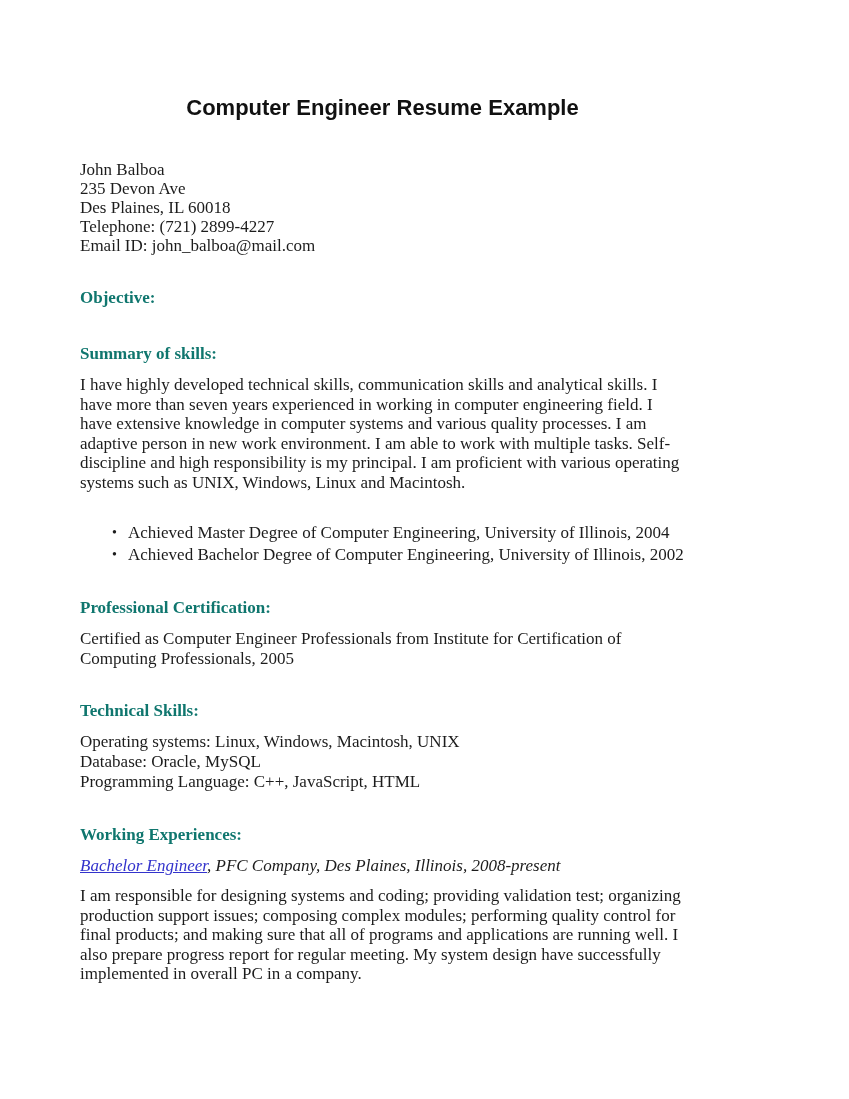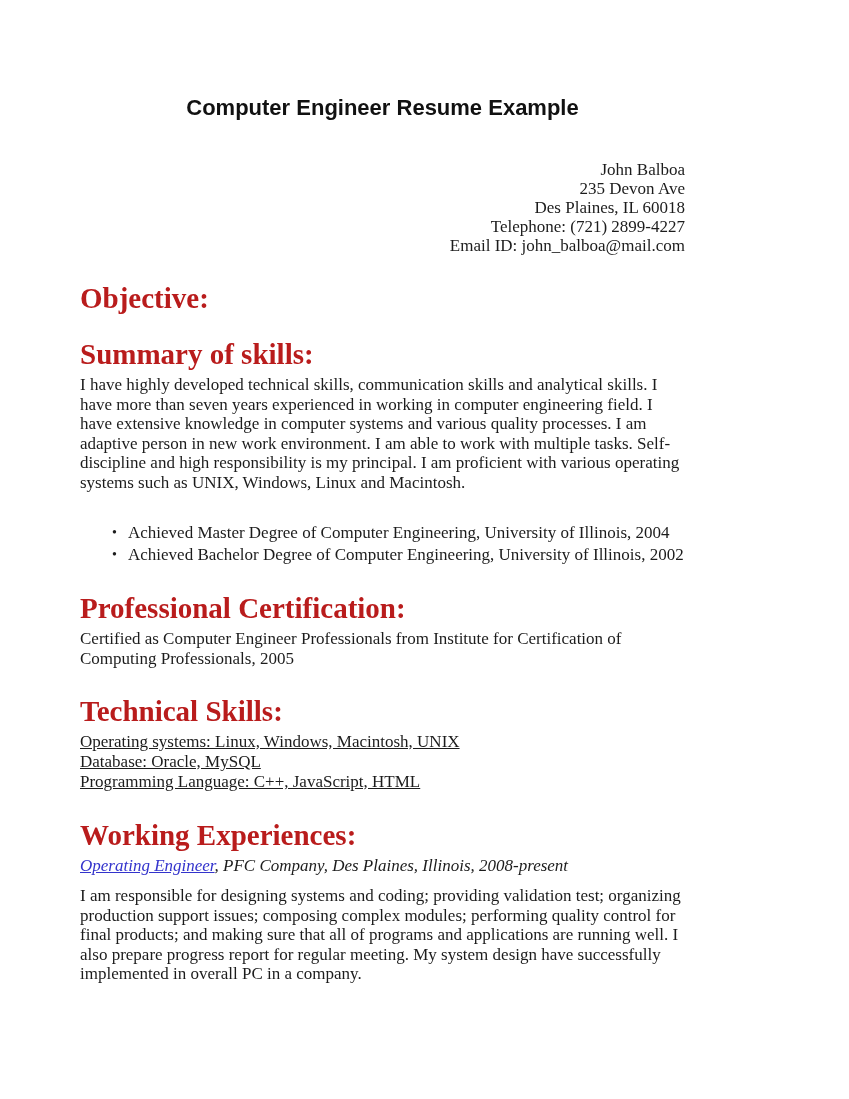--- a/index.html
+++ b/index.html
@@ -21,36 +21,36 @@
   .doc-title {
     text-align: center;
     font-family: "Liberation Sans", "DejaVu Sans", sans-serif;
     font-weight: bold;
     font-size: 22px;
     line-height: 24px;
     color: #111111;
     margin: 0 0 40px 0;
   }
   .contact-block {
-    text-align: right;
+    text-align: left;
     font-size: 17px;
     line-height: 19px;
     margin: 0 0 18px 0;
   }
   .contact-block div {
     margin: 0;
   }
   .section {
     margin-top: 30px;
   }
   .section-heading {
-    font-size: 29px;
+    font-size: 17px;
     line-height: 26px;
     font-weight: bold;
-    color: #b91c1c;
+    color: #0f766e;
     margin: 0 0 8px 0;
   }
   .body-text {
     font-size: 17px;
     line-height: 19.5px;
     margin: 0;
     text-align: left;
   }
   ul.bullet-list {
     margin: 4px 0 0 0;
@@ -65,21 +65,20 @@
   }
   ul.bullet-list li::before {
     content: "\2022";
     position: absolute;
     left: -16px;
     font-size: 14px;
   }
   .skill-lines div {
     font-size: 17px;
     line-height: 20px;
-    text-decoration: underline;
   }
   .job-line {
     font-size: 17px;
     line-height: 20px;
     font-style: italic;
     margin: 0 0 10px 0;
   }
   .job-link {
     color: #3333cc;
     text-decoration: underline;
@@ -126,17 +125,17 @@
     <h2 class="section-heading">Technical Skills:</h2>
     <div class="skill-lines">
       <div>Operating systems: Linux, Windows, Macintosh, UNIX</div>
       <div>Database: Oracle, MySQL</div>
       <div>Programming Language: C++, JavaScript, HTML</div>
     </div>
   </div>
 
   <div class="section">
     <h2 class="section-heading">Working Experiences:</h2>
-    <p class="job-line"><a class="job-link" href="#">Operating Engineer</a><span>, PFC Company, Des Plaines, Illinois, 2008-present</span></p>
+    <p class="job-line"><a class="job-link" href="#">Bachelor Engineer</a><span>, PFC Company, Des Plaines, Illinois, 2008-present</span></p>
     <p class="body-text">I am responsible for designing systems and coding; providing validation test; organizing production support issues; composing complex modules; performing quality control for final products; and making sure that all of programs and applications are running well. I also prepare progress report for regular meeting. My system design have successfully implemented in overall PC in a company.</p>
   </div>
 
 </div>
 
 </body></html>

